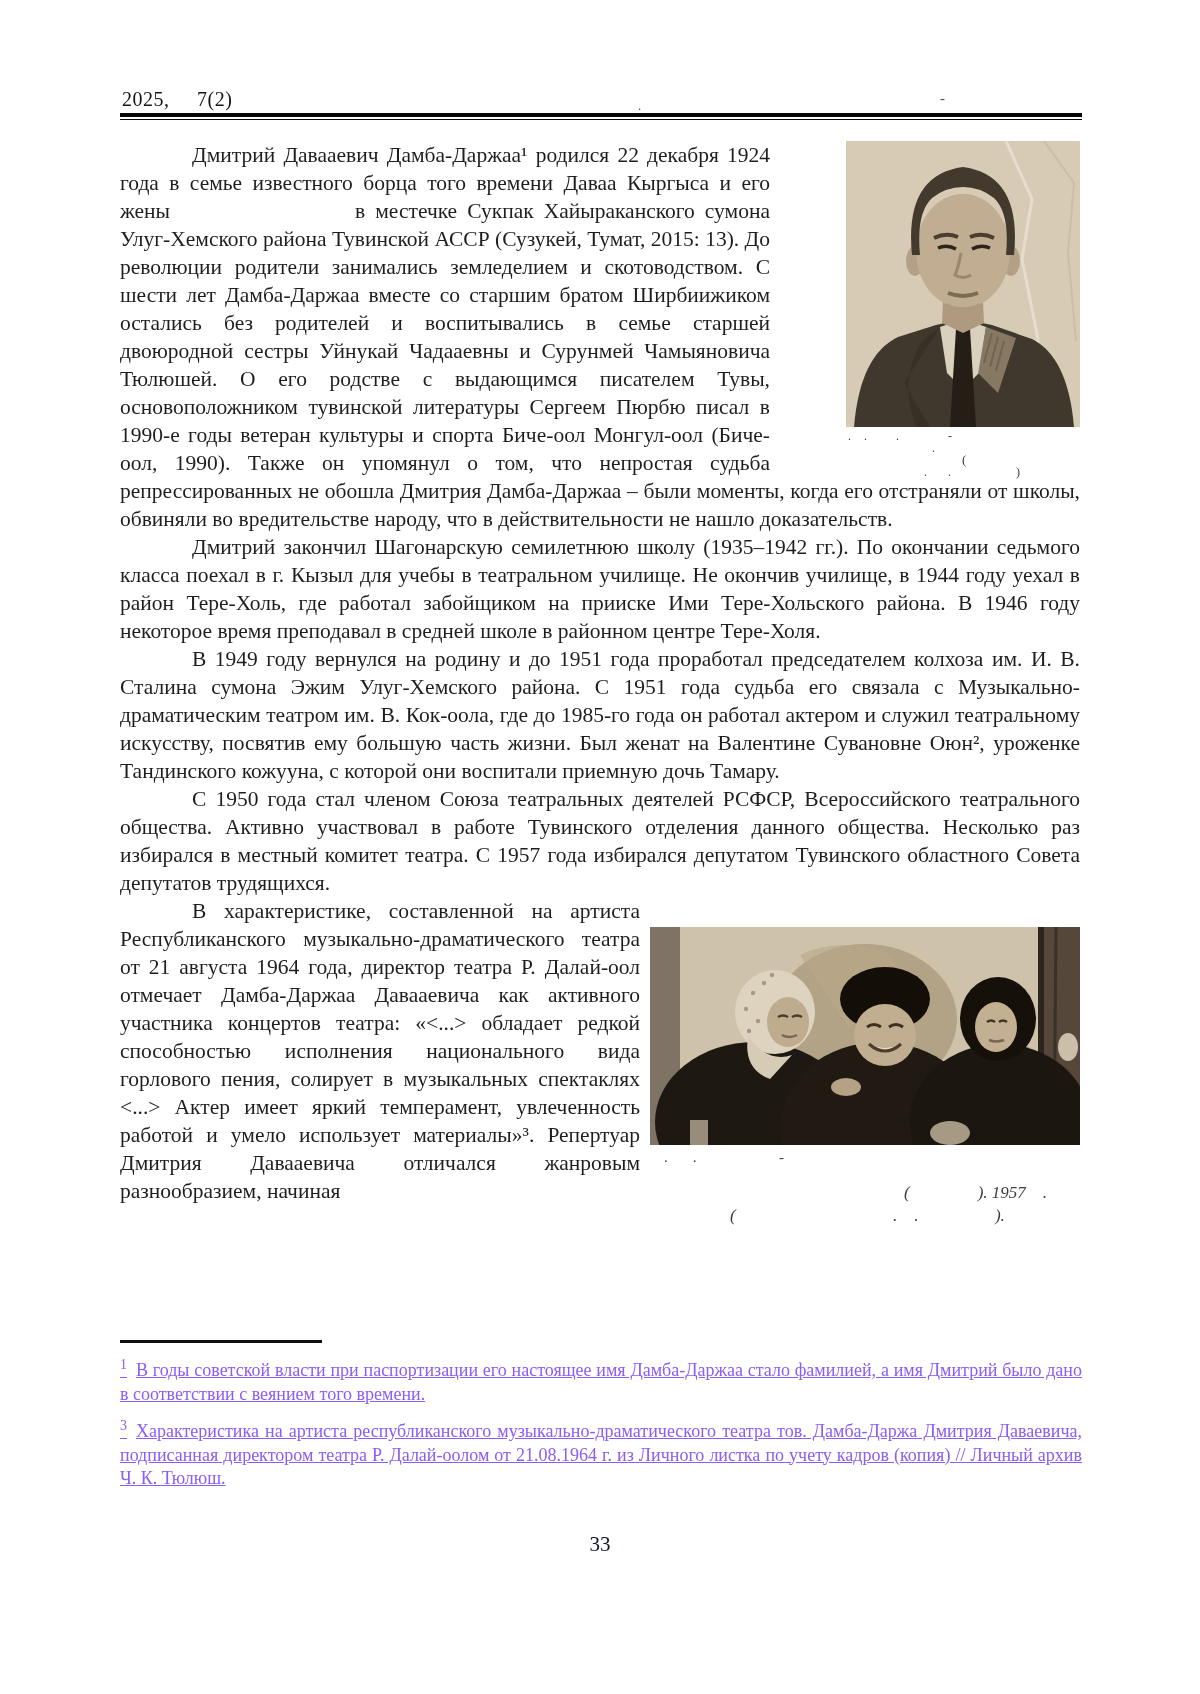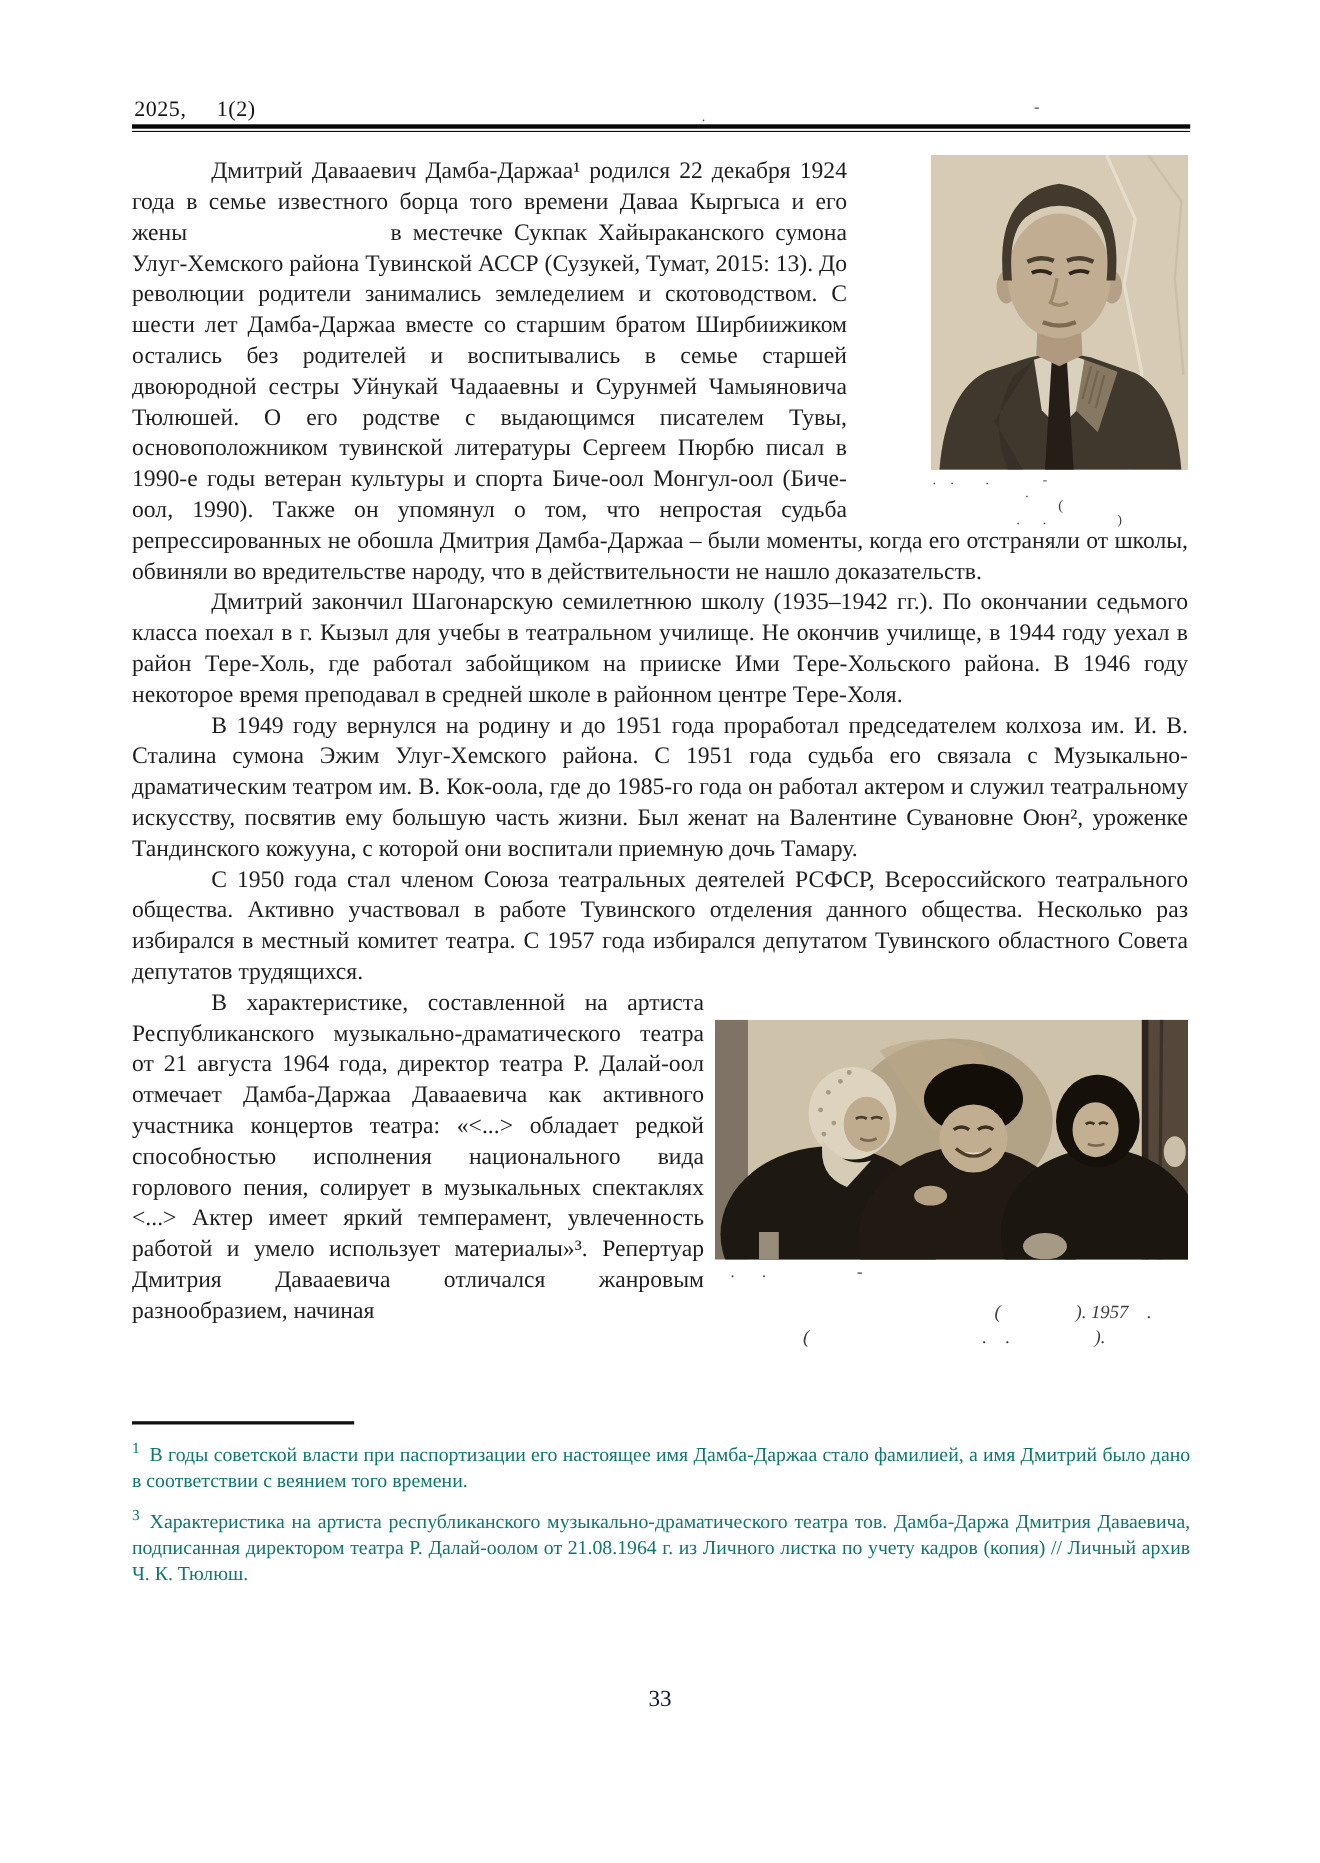--- a/index.html
+++ b/index.html
@@ -35,38 +35,38 @@
   .r4{font-size:12px;line-height:12px;padding-left:152px;letter-spacing:1px;}
 
   
   .float2{float:right;width:438px;margin-top:30px;margin-left:2px;text-indent:0;}
   .photo-frame2{display:block;margin-left:8px;width:430px;height:218px;box-shadow:0 0 0 1px #b9ad99 inset;}
   .c1{font-size:15px;line-height:20px;padding-left:22px;margin-top:2px;letter-spacing:2px;}
   .c2{font-size:17px;line-height:24px;padding-left:262px;font-style:italic;margin-top:14px;}
   .c3{font-size:17px;line-height:22px;padding-left:88px;font-style:italic;}
 
   
-  .footnotes{position:absolute;top:1292px;left:120px;width:962px;
-             font-size:18px;line-height:23.5px;text-align:justify;color:#0f766e;}
+  .footnotes{position:absolute;top:1340px;left:120px;width:962px;
+             font-size:18px;line-height:23.5px;text-align:justify;color:#8b5cf6;text-decoration:underline;}
   .fn-rule{width:202px;height:0;border-top:3px solid #101010;margin-bottom:16px;}
   .footnote{margin-bottom:14px;}
   .fn-marker{font-size:14px;vertical-align:super;line-height:0;margin-right:9px;}
 
   .page-number{position:absolute;top:1532px;left:0;width:100%;text-align:center;
                font-size:21px;color:#0f172a;}
 
   svg{display:block;}
 </style>
 </head>
 <body>
 
 <div class="page">
 
   <div class="header">
-    <span class="issue">2025,     1(2)</span>
+    <span class="issue">2025,     7(2)</span>
     <span class="center-mark">.</span>
     <span class="right-mark">-</span>
   </div>
   <div class="rule"></div>
 
   <div class="content">
 
     <p>
       <span class="float1">
         <svg class="photo-frame1" width="234" height="286" viewBox="0 0 234 286">

